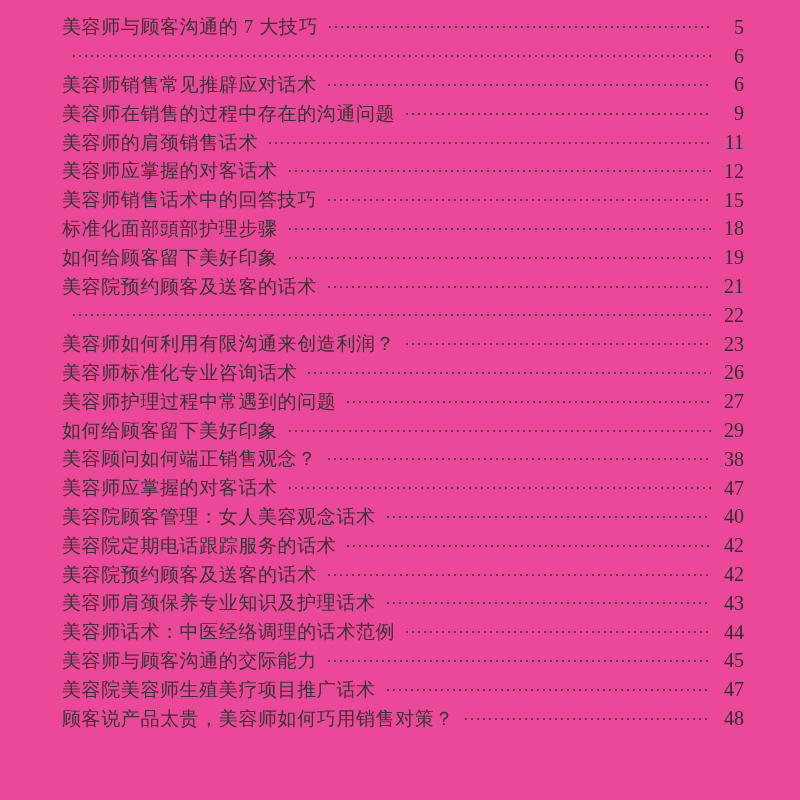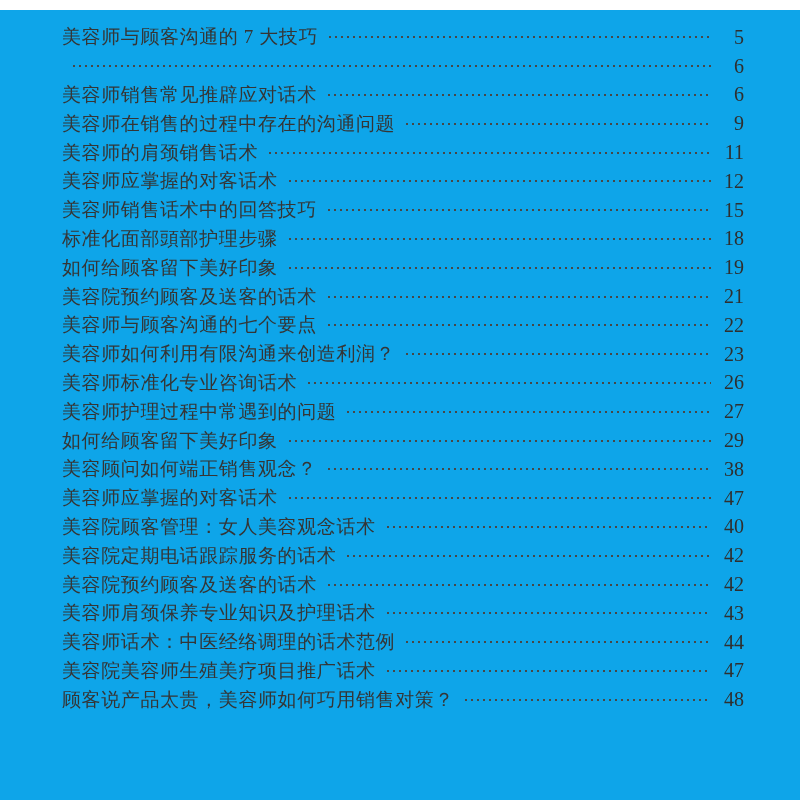--- a/index.html
+++ b/index.html
@@ -9,22 +9,21 @@
   }
   body {
     width: 800px;
     height: 800px;
     overflow: hidden;
     position: relative;
   }
   .page {
     position: absolute;
     inset: 0;
-    background: #0ea5e9;
-    margin-top: 10px;
+    background: #ec4899;
   }
   .toc {
     position: absolute;
     left: 62px;
     right: 56px;
     top: 13px;
     filter: blur(0.25px);
   }
   .row {
     display: flex;
@@ -103,21 +102,20 @@
         <span class="title">如何给顾客留下美好印象</span>
         <span class="dots"></span>
         <span class="pagenum">19</span>
       </div>
       <div class="row">
         <span class="title">美容院预约顾客及送客的话术</span>
         <span class="dots"></span>
         <span class="pagenum">21</span>
       </div>
       <div class="row">
-        <span class="title">美容师与顾客沟通的七个要点</span>
         <span class="dots"></span>
         <span class="pagenum">22</span>
       </div>
       <div class="row">
         <span class="title">美容师如何利用有限沟通来创造利润？</span>
         <span class="dots"></span>
         <span class="pagenum">23</span>
       </div>
       <div class="row">
         <span class="title">美容师标准化专业咨询话术</span>
@@ -163,20 +161,25 @@
         <span class="title">美容师肩颈保养专业知识及护理话术</span>
         <span class="dots"></span>
         <span class="pagenum">43</span>
       </div>
       <div class="row">
         <span class="title">美容师话术：中医经络调理的话术范例</span>
         <span class="dots"></span>
         <span class="pagenum">44</span>
       </div>
       <div class="row">
+        <span class="title">美容师与顾客沟通的交际能力</span>
+        <span class="dots"></span>
+        <span class="pagenum">45</span>
+      </div>
+      <div class="row">
         <span class="title">美容院美容师生殖美疗项目推广话术</span>
         <span class="dots"></span>
         <span class="pagenum">47</span>
       </div>
       <div class="row">
         <span class="title">顾客说产品太贵，美容师如何巧用销售对策？</span>
         <span class="dots"></span>
         <span class="pagenum">48</span>
       </div>
     </div>

